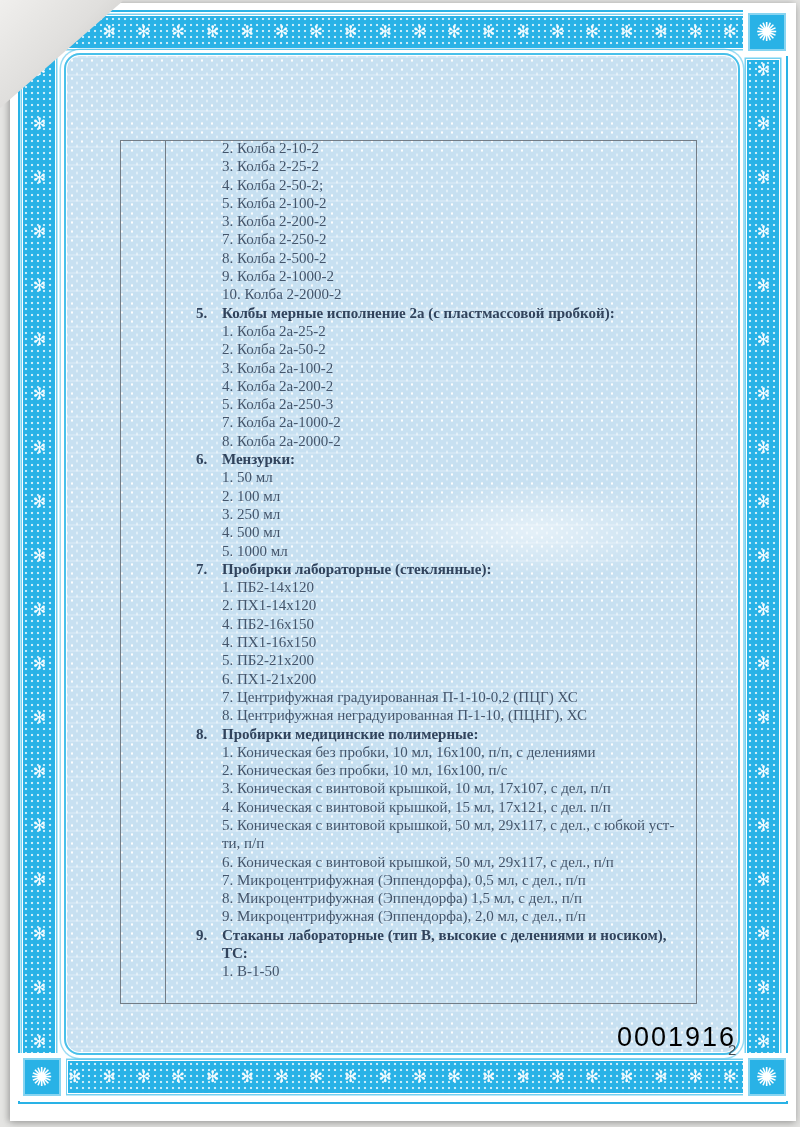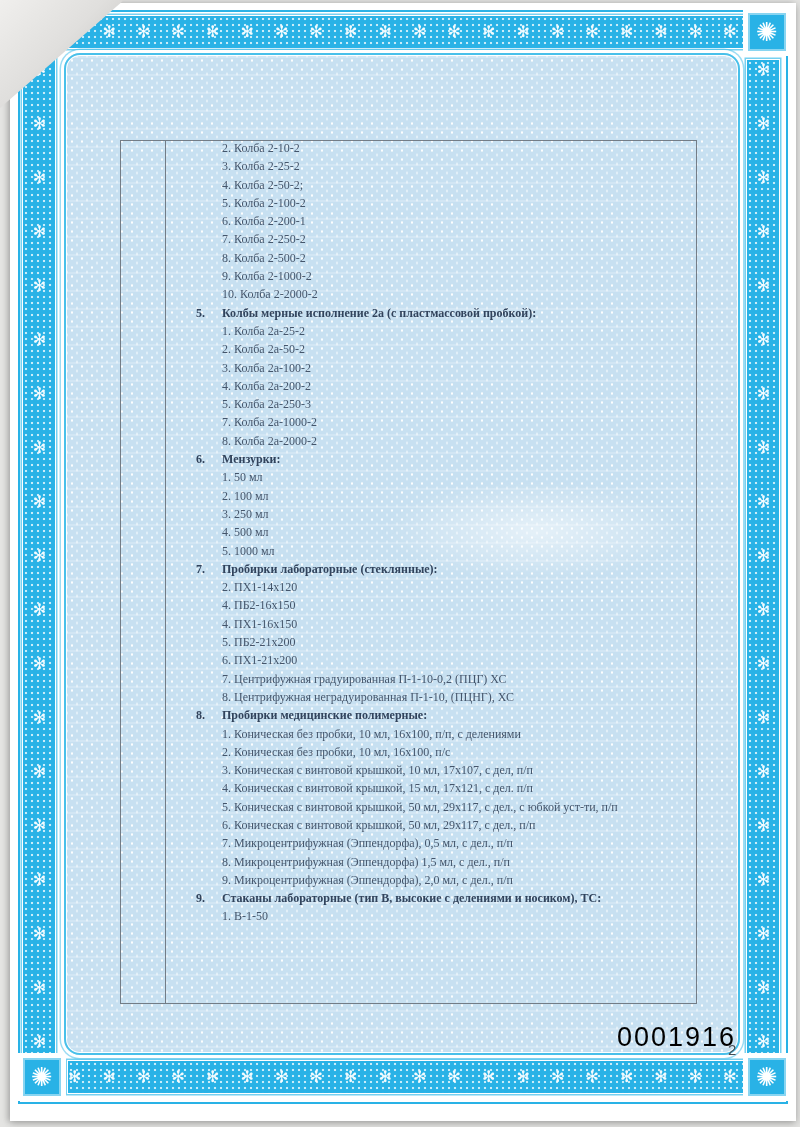--- a/index.html
+++ b/index.html
@@ -67,21 +67,21 @@
     filter:blur(3px);pointer-events:none;
   }
   
   .table-frame{
     position:absolute;left:110px;top:137px;width:577px;height:864px;box-sizing:border-box;
     border:1px solid rgba(92,99,108,.8);
   }
   .col-line{position:absolute;left:44px;top:0;bottom:0;width:1px;background:rgba(92,99,108,.8);}
   .content{
     position:absolute;left:212px;top:136px;width:470px;
-    font-size:12px;line-height:18.3px;color:var(--text-color);
+    font-size:15px;line-height:18.3px;color:var(--text-color);
   }
   .sec-h{position:relative;font-weight:bold;color:var(--heading-color);}
   .sec-num{position:absolute;left:-26px;width:24px;}
   .item{font-weight:normal;}
   
   .serial{
     position:absolute;left:585px;top:1019px;width:135px;text-align:center;
     font-family:"Liberation Sans", sans-serif;font-size:27px;letter-spacing:2px;color:#000000;margin-left:14px;
   }
   .pagenum{
@@ -127,40 +127,41 @@
 
   <div class="table-frame">
     <div class="col-line"></div>
   </div>
 
   <div class="content">
       <div class="item">2. Колба 2-10-2</div>
       <div class="item">3. Колба 2-25-2</div>
       <div class="item">4. Колба 2-50-2;</div>
       <div class="item">5. Колба 2-100-2</div>
-      <div class="item">6. Колба 2-200-1</div>
+      <div class="item">3. Колба 2-200-2</div>
       <div class="item">7. Колба 2-250-2</div>
       <div class="item">8. Колба 2-500-2</div>
       <div class="item">9. Колба 2-1000-2</div>
       <div class="item">10. Колба 2-2000-2</div>
       <div class="sec-h"><span class="sec-num">5.</span><span>Колбы мерные исполнение 2а (с пластмассовой пробкой):</span></div>
       <div class="item">1. Колба 2а-25-2</div>
       <div class="item">2. Колба 2а-50-2</div>
       <div class="item">3. Колба 2а-100-2</div>
       <div class="item">4. Колба 2а-200-2</div>
       <div class="item">5. Колба 2а-250-3</div>
       <div class="item">7. Колба 2а-1000-2</div>
       <div class="item">8. Колба 2а-2000-2</div>
       <div class="sec-h"><span class="sec-num">6.</span><span>Мензурки:</span></div>
       <div class="item">1. 50 мл</div>
       <div class="item">2. 100 мл</div>
       <div class="item">3. 250 мл</div>
       <div class="item">4. 500 мл</div>
       <div class="item">5. 1000 мл</div>
       <div class="sec-h"><span class="sec-num">7.</span><span>Пробирки лабораторные (стеклянные):</span></div>
+      <div class="item">1. ПБ2-14х120</div>
       <div class="item">2. ПХ1-14х120</div>
       <div class="item">4. ПБ2-16х150</div>
       <div class="item">4. ПХ1-16х150</div>
       <div class="item">5. ПБ2-21х200</div>
       <div class="item">6. ПХ1-21х200</div>
       <div class="item">7. Центрифужная градуированная П-1-10-0,2 (ПЦГ) ХС</div>
       <div class="item">8. Центрифужная неградуированная П-1-10, (ПЦНГ), ХС</div>
       <div class="sec-h"><span class="sec-num">8.</span><span>Пробирки медицинские полимерные:</span></div>
       <div class="item">1. Коническая без пробки, 10 мл, 16х100, п/п, с делениями</div>
       <div class="item">2. Коническая без пробки, 10 мл, 16х100, п/с</div>

